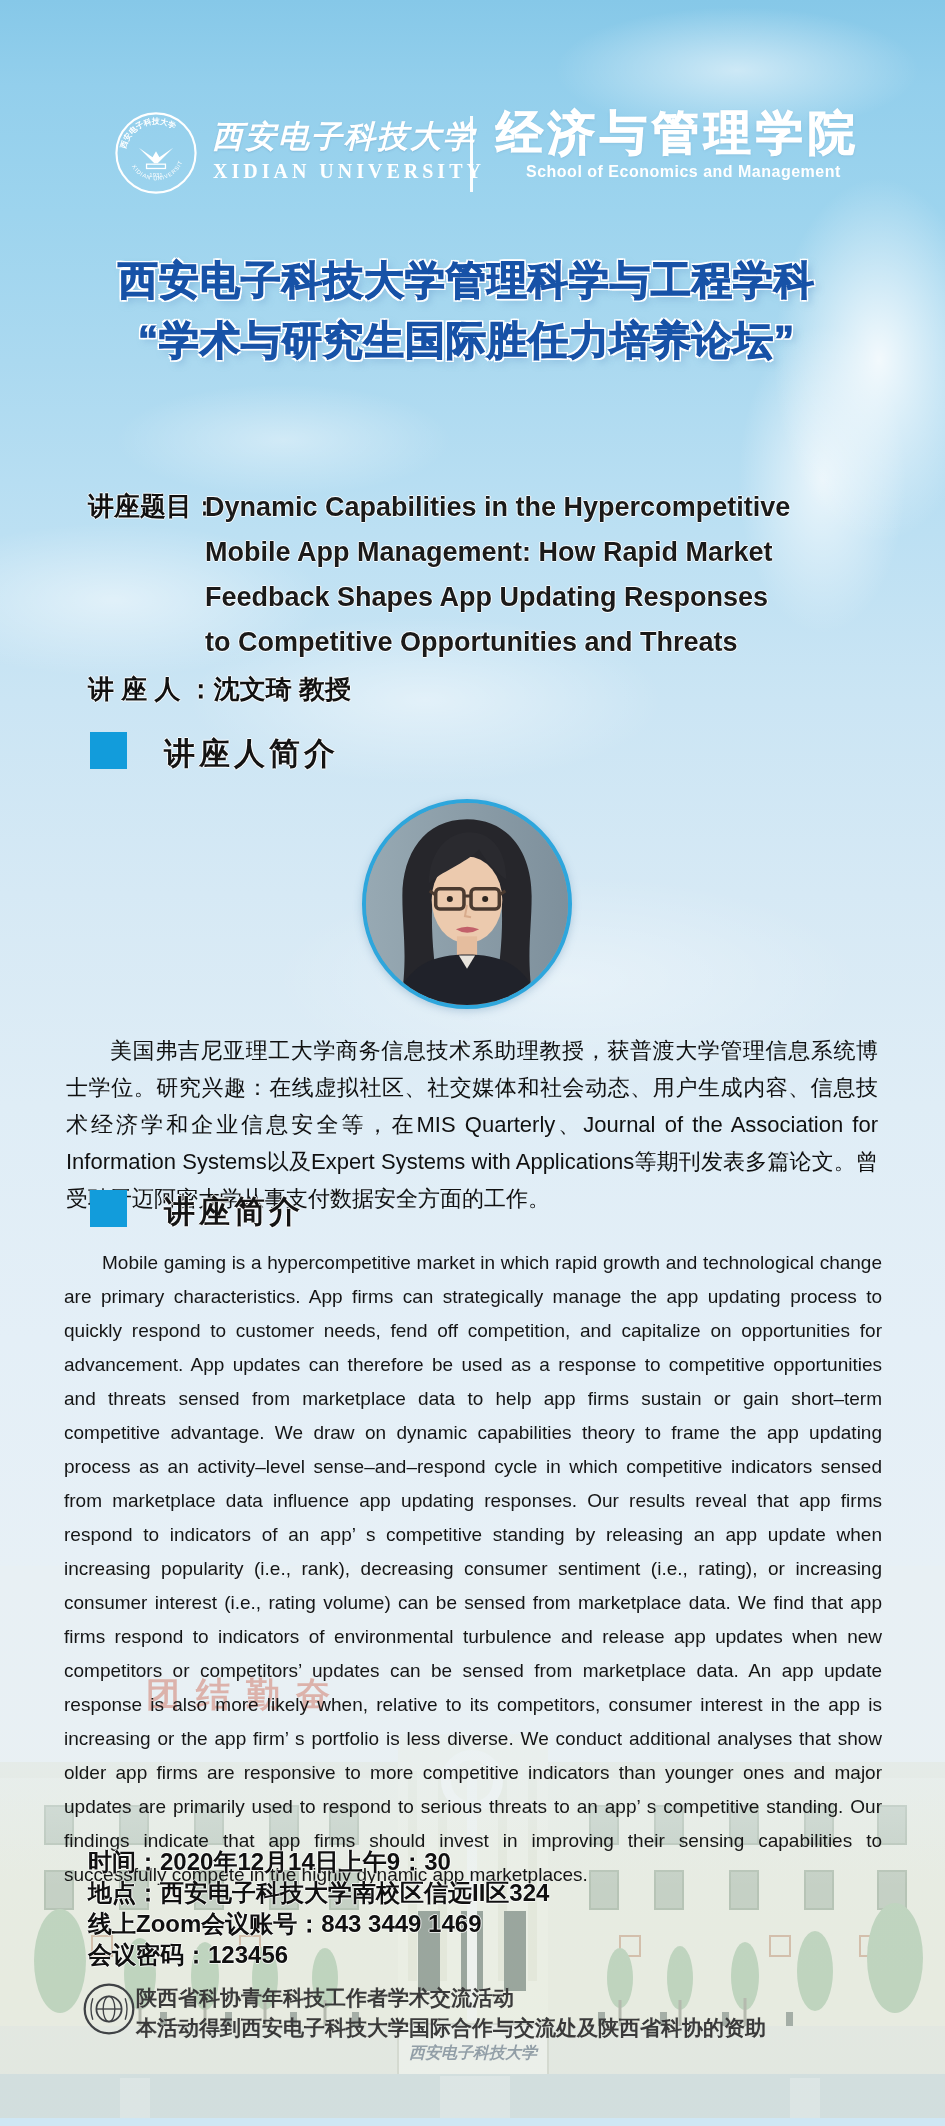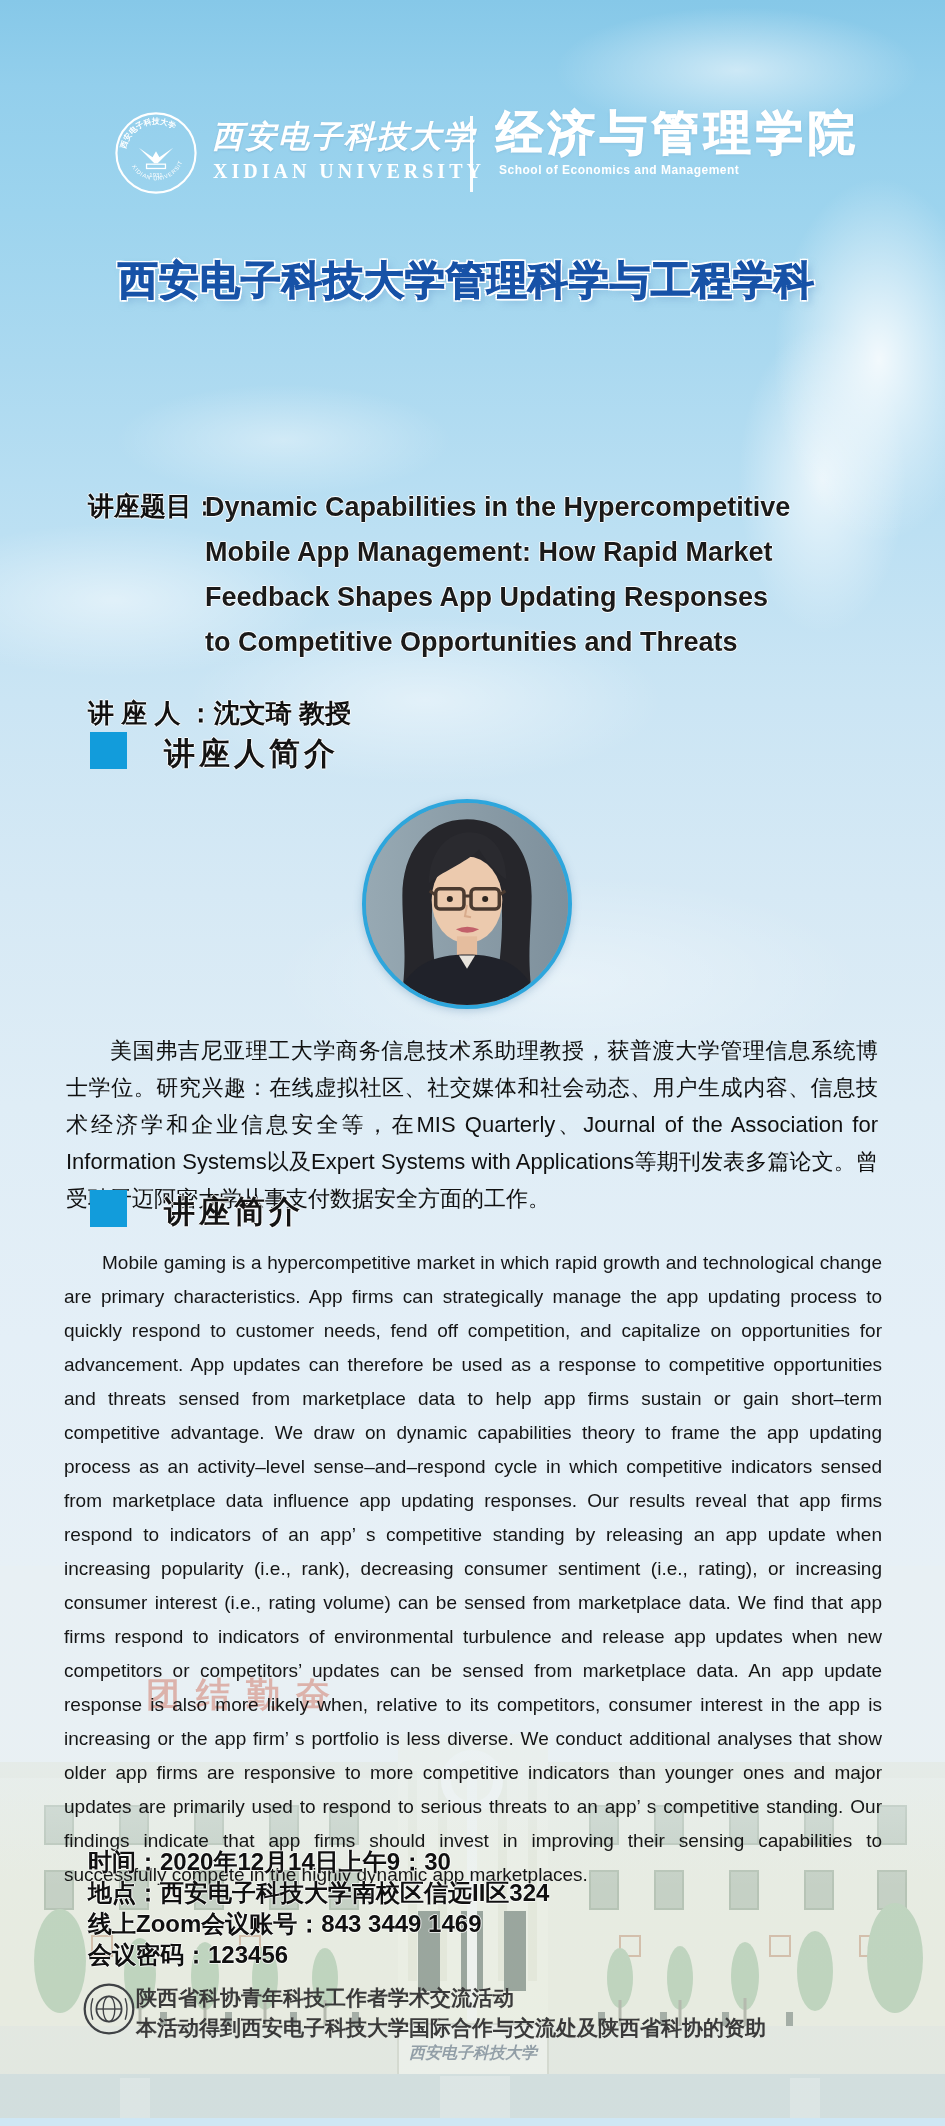--- a/index.html
+++ b/index.html
@@ -36,36 +36,36 @@
   
   .seal{left:113px;top:110px;width:86px;height:86px;}
   .univ-cn{left:212px;top:116px;font-family:"Liberation Serif","DejaVu Serif",serif;
     font-style:italic;font-weight:bold;font-size:31px;letter-spacing:2px;color:#ffffff;
     text-shadow:0 1px 2px rgba(90,140,180,.35);}
   .univ-en{left:213px;top:160px;font-family:"Liberation Serif","DejaVu Serif",serif;
     font-weight:bold;font-size:20px;letter-spacing:4px;color:#ffffff;}
   .hdr-divider{left:470px;top:116px;width:3px;height:76px;background:#ffffff;opacity:.95;}
   .school-cn{left:496px;top:102px;font-size:47px;font-weight:bold;letter-spacing:5px;color:#ffffff;
     -webkit-text-stroke:1px #ffffff;text-shadow:0 1px 3px rgba(90,140,180,.3);}
-  .school-en{left:499px;top:163px;font-size:12px;font-weight:bold;color:#ffffff;letter-spacing:.5px;}
+  .school-en{left:526px;top:163px;font-size:16px;font-weight:bold;color:#ffffff;letter-spacing:.5px;}
 
   
   .banner{left:0;top:250px;width:933px;text-align:center;font-size:40px;line-height:60px;
     font-weight:bold;color:#1752a7;-webkit-text-stroke:1.2px #1752a7;letter-spacing:1px;
     text-shadow:2px 0 0 #fff,-2px 0 0 #fff,0 2px 0 #fff,0 -2px 0 #fff,
       2px 2px 0 #fff,-2px 2px 0 #fff,2px -2px 0 #fff,-2px -2px 0 #fff,
       4px 4px 7px rgba(110,160,205,.55);}
 
   
   .cjk-label{font-size:26px;font-weight:bold;color:#111;
     text-shadow:1px 0 0 rgba(255,255,255,.8),-1px 0 0 rgba(255,255,255,.8),0 1px 0 rgba(255,255,255,.8),0 -1px 0 rgba(255,255,255,.8);}
   .title-label{left:88px;top:489px;}
   .title-lines{left:205px;top:485px;font-size:27px;font-weight:bold;line-height:45px;color:#1a1a1a;
     text-shadow:1px 0 0 rgba(255,255,255,.85),-1px 0 0 rgba(255,255,255,.85),0 1px 0 rgba(255,255,255,.85),0 -1px 0 rgba(255,255,255,.85);}
-  .speaker-row{left:88px;top:672px;white-space:nowrap;margin-top:24px;}
+  .speaker-row{left:88px;top:672px;white-space:nowrap;}
   .speaker-row span{font-size:26px;font-weight:bold;color:#111;
     text-shadow:1px 0 0 rgba(255,255,255,.8),-1px 0 0 rgba(255,255,255,.8),0 1px 0 rgba(255,255,255,.8),0 -1px 0 rgba(255,255,255,.8);}
 
   
   .sect-square{width:37px;height:37px;background:#129cdb;}
   .sq1{left:90px;top:732px;}
   .sq2{left:90px;top:1190px;}
   .sect-title{font-size:31px;font-weight:bold;letter-spacing:4px;color:#141414;
     text-shadow:1px 0 0 rgba(255,255,255,.85),-1px 0 0 rgba(255,255,255,.85),0 1px 0 rgba(255,255,255,.85),0 -1px 0 rgba(255,255,255,.85);}
   .st1{left:164px;top:733px;}
@@ -207,20 +207,21 @@
     <text x="50" y="78" text-anchor="middle" font-size="7" fill="#ffffff">1931</text>
   </svg>
   <div class="ct univ-cn">西安电子科技大学</div>
   <div class="ct univ-en">XIDIAN UNIVERSITY</div>
   <div class="ct hdr-divider"></div>
   <div class="ct school-cn">经济与管理学院</div>
   <div class="ct school-en">School of Economics and Management</div>
 
   <div class="ct banner">
     <div>西安电子科技大学管理科学与工程学科</div>
+    <div>“学术与研究生国际胜任力培养论坛”</div>
   </div>
 
   <div class="ct cjk-label title-label">讲座题目：</div>
   <div class="ct title-lines">
     <div>Dynamic Capabilities in the Hypercompetitive</div>
     <div>Mobile App Management: How Rapid Market</div>
     <div>Feedback Shapes App Updating Responses</div>
     <div>to Competitive Opportunities and Threats</div>
   </div>
   <div class="ct speaker-row">

